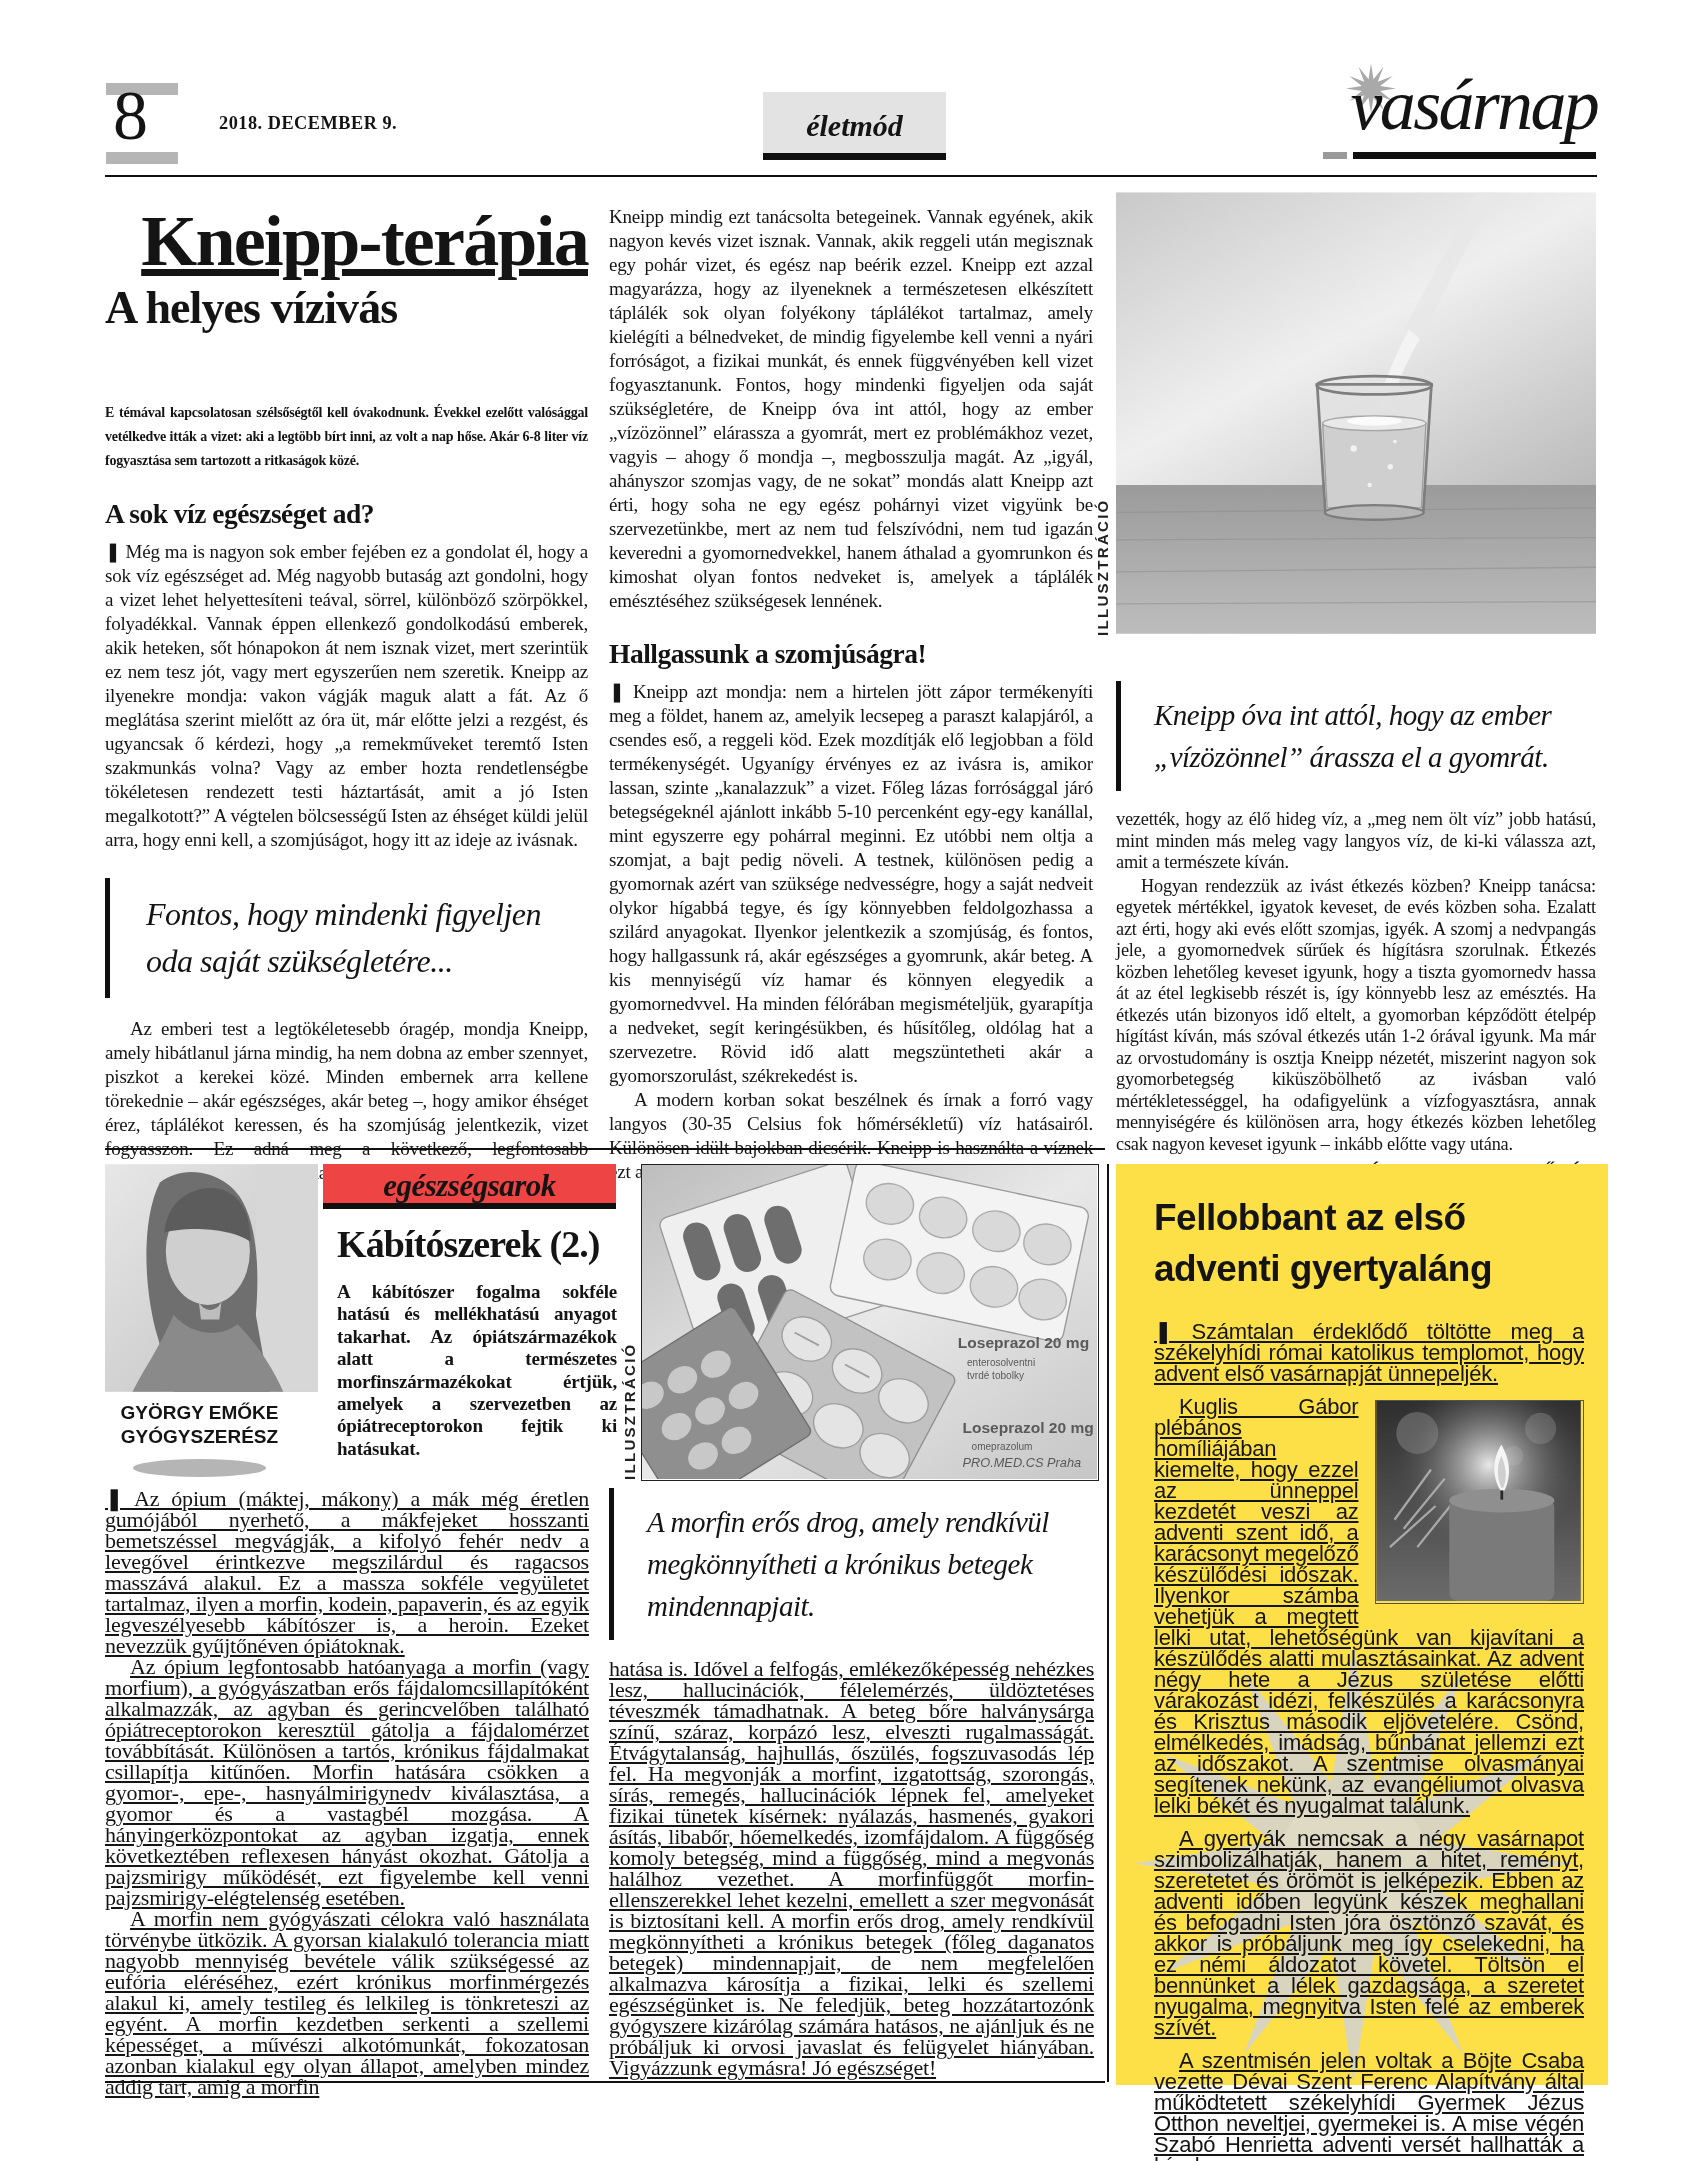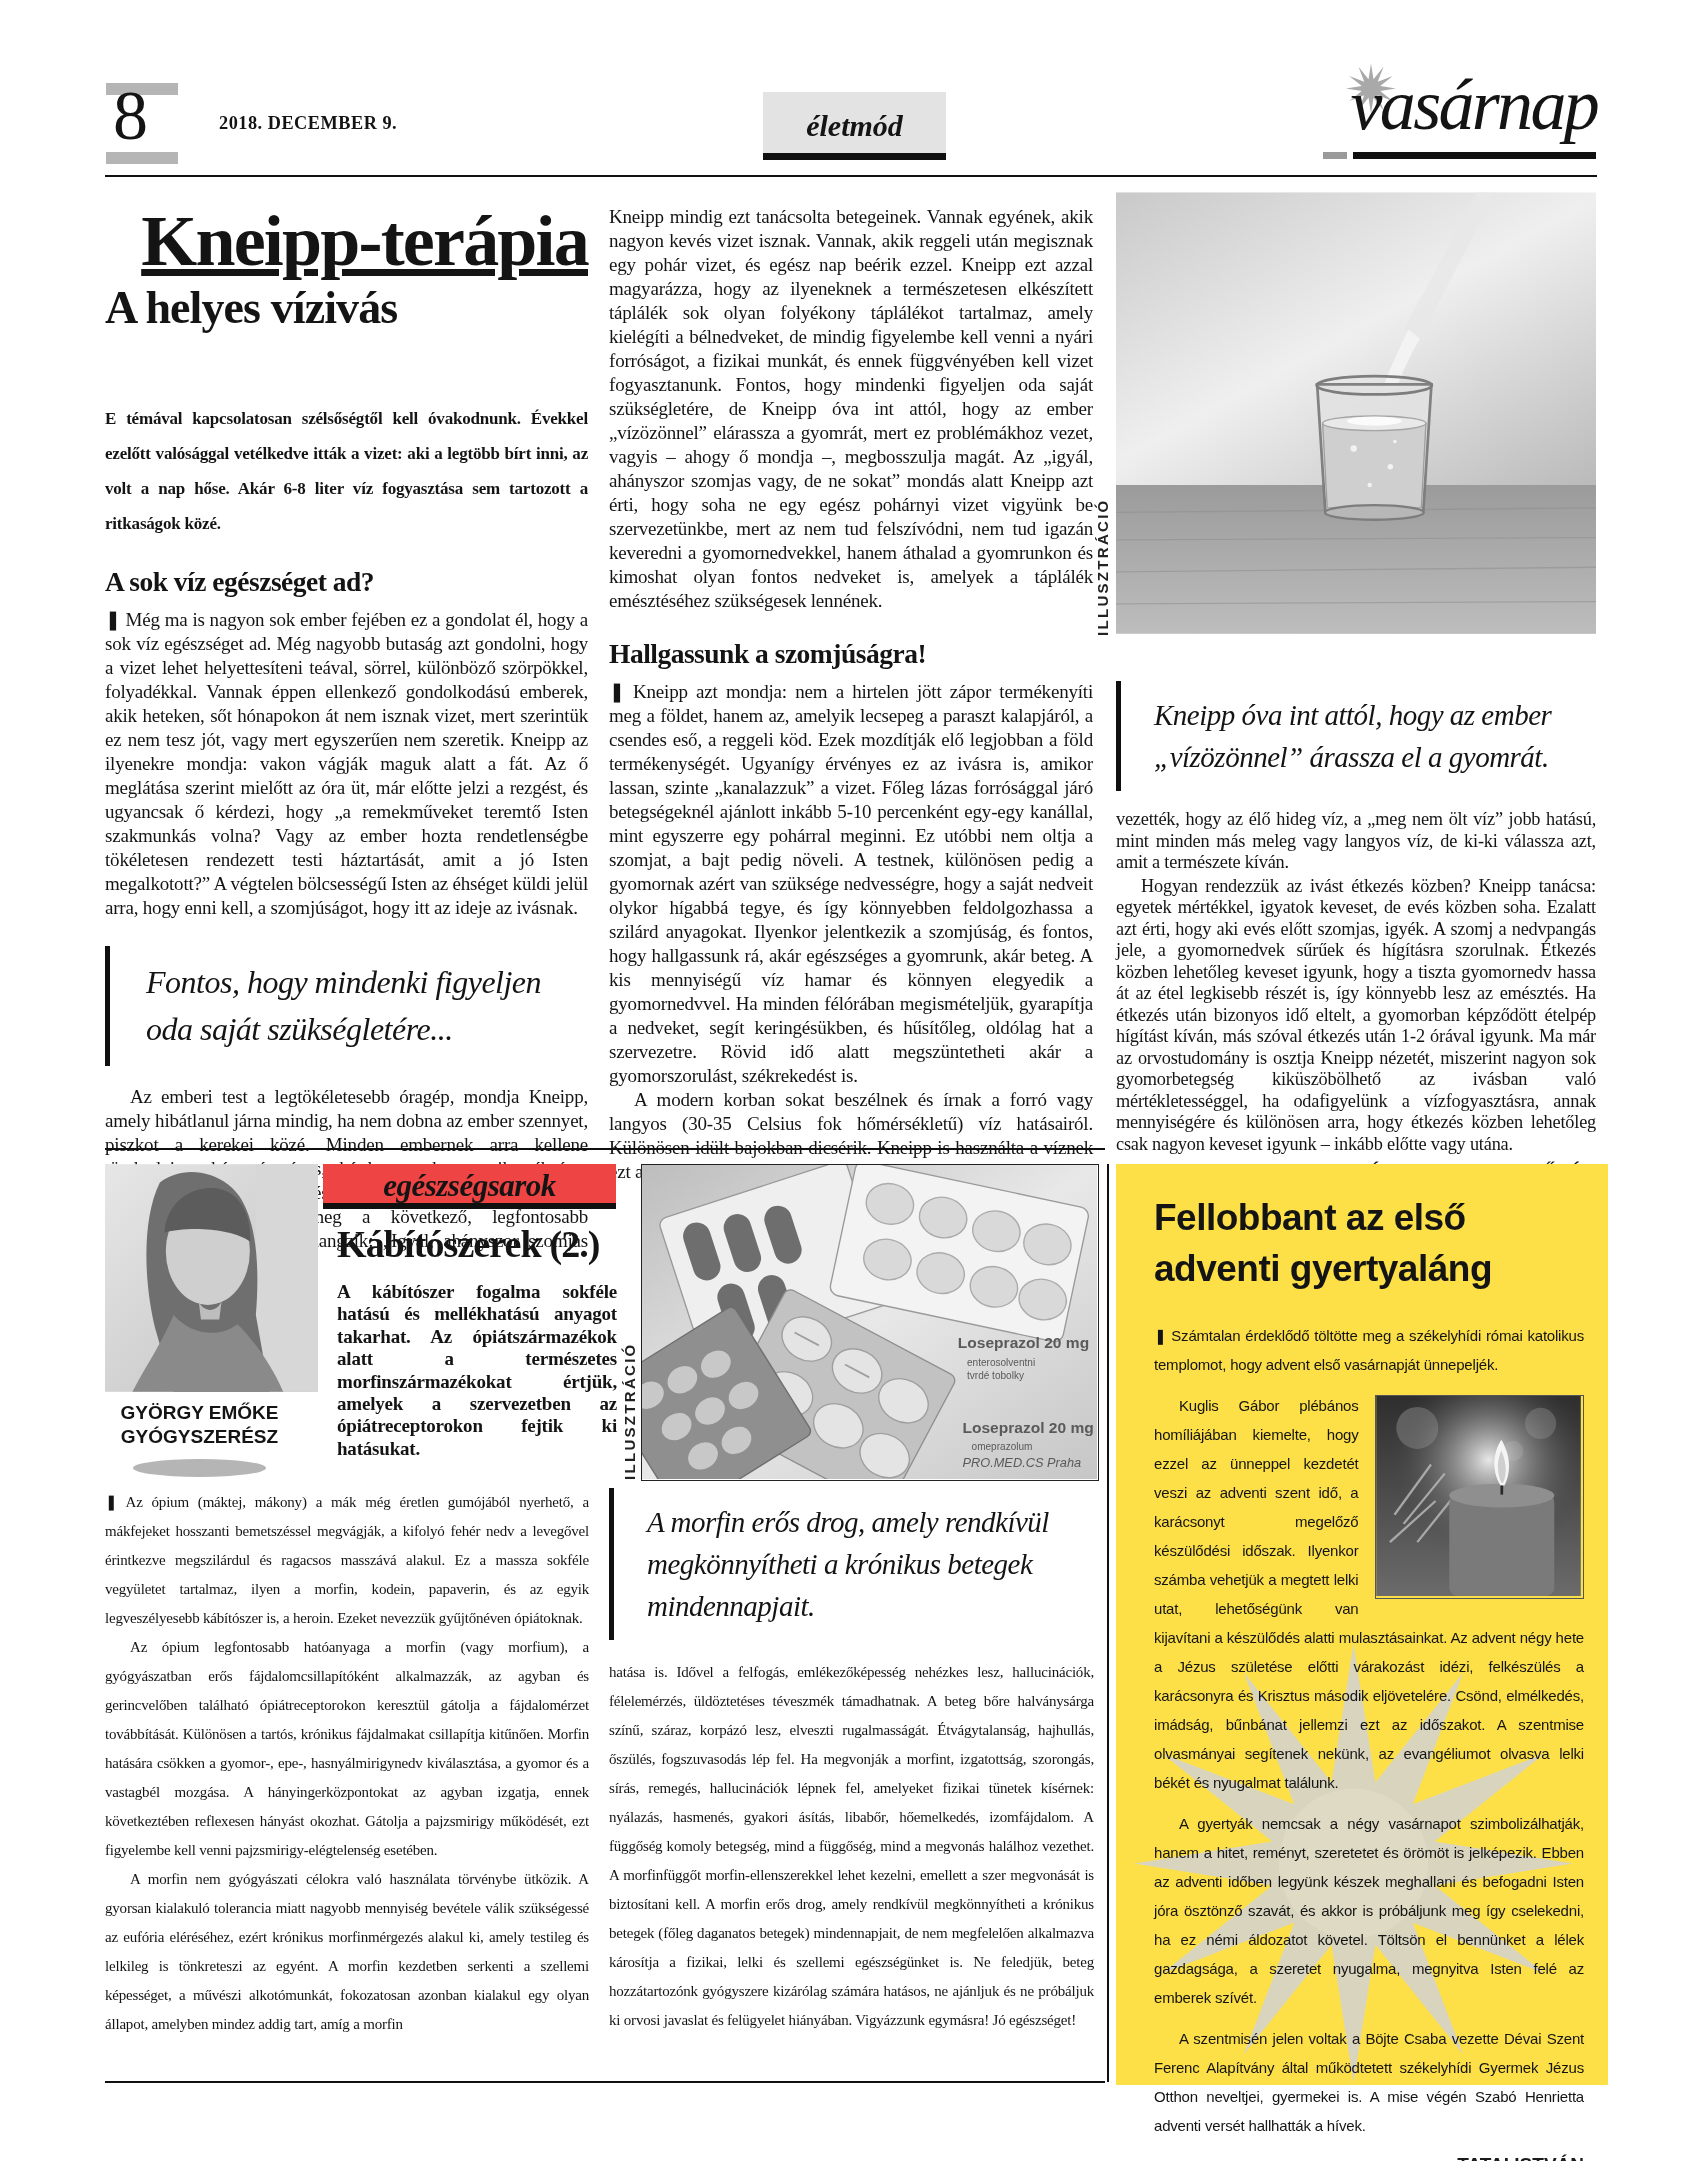--- a/index.html
+++ b/index.html
@@ -15,26 +15,26 @@
   .section-underline{position:absolute;left:763px;top:153px;width:183px;height:7.3px;background:#101010;}
   .brand{position:absolute;left:1318px;top:69px;width:279px;text-align:right;
          font-style:italic;font-size:72px;line-height:73px;letter-spacing:-2.7px;font-weight:500;}
   .brand-bar{position:absolute;left:1353px;top:152px;width:243px;height:7.3px;background:#101010;}
   .brand-sq{position:absolute;left:1323px;top:152px;width:24px;height:7.3px;background:#9a9a9a;}
   .brand-spark{position:absolute;left:1346px;top:59px;width:50px;height:59px;}
   .header-rule{position:absolute;left:105px;top:175px;width:1492px;height:2.3px;background:#101010;}
   
   .col{position:absolute;text-align:justify;}
   .body-t{font-size:19px;line-height:24px;letter-spacing:-0.2px;}
-  .body-s{font-size:15px;line-height:29px;letter-spacing:-0.2px;}
+  .body-s{font-size:22px;line-height:21px;letter-spacing:-0.2px;text-decoration:underline;}
   .indent{text-indent:25px;}
   .mt{margin-top:12px;}
   h1.main-title{margin:0;font-size:72px;line-height:73px;letter-spacing:-1.8px;}
   h2.main-sub{margin:6.4px 0 0 0;font-size:46px;line-height:48px;letter-spacing:-0.9px;}
-  .lead{font-weight:bold;font-size:17px;line-height:35px;margin-top:69px;letter-spacing:-0.2px;}
+  .lead{font-weight:bold;font-size:14px;line-height:24px;margin-top:69px;letter-spacing:-0.2px;}
   h3.crosshead{margin:26px 0 12px 0;font-size:27.5px;line-height:29px;letter-spacing:-0.5px;}
   .pullquote{border-left:5.5px solid #101010;padding:13px 0 13px 36px;font-style:italic;
              font-size:32px;line-height:47px;text-align:left;letter-spacing:-0.5px;margin:26px 0 18.3px 0;}
   .pullquote.small{font-size:29px;line-height:42px;padding-left:33px;}
   .byline{font-family:"Liberation Sans","DejaVu Sans",sans-serif;font-weight:bold;
           font-size:19px;text-align:right;letter-spacing:0px;color:#1a1a1a;}
   .end-divider{position:relative;height:18.3px;margin-top:13px;}
   .end-divider .line{position:absolute;left:0;top:7.3px;height:1.8px;background:#101010;}
   .sun{position:absolute;border-radius:50%;}
   .vlabel{position:absolute;font-family:"Liberation Sans","DejaVu Sans",sans-serif;

